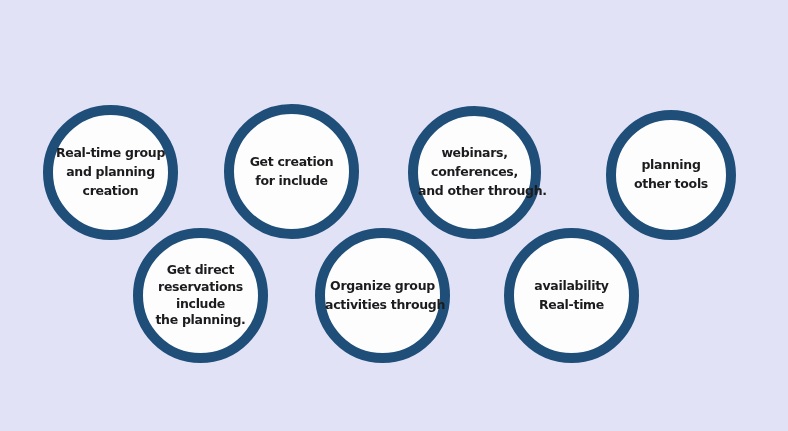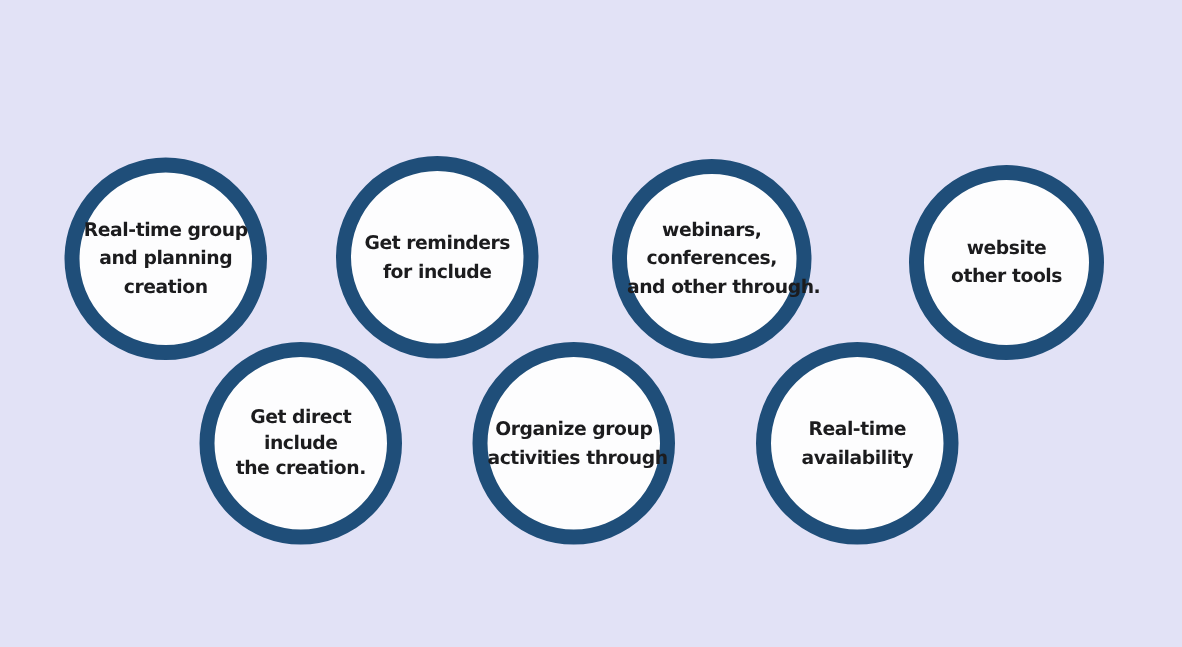--- a/index.html
+++ b/index.html
@@ -58,55 +58,56 @@
   <div class="circle c1">
     <div class="circle-text">
       <span>Real-time group</span>
       <span>and planning</span>
       <span>creation</span>
     </div>
   </div>
 
   <div class="circle c2">
     <div class="circle-text">
-      <span>Get reminders</span>
+      <span>Get creation</span>
       <span>for include</span>
     </div>
   </div>
 
   <div class="circle c3">
     <div class="circle-text">
       <span>webinars,</span>
       <span>conferences,</span>
       <span>and other through.</span>
     </div>
   </div>
 
   <div class="circle c4">
     <div class="circle-text">
-      <span>website</span>
+      <span>planning</span>
       <span>other tools</span>
     </div>
   </div>
 
   <div class="circle c5 tight">
     <div class="circle-text">
       <span>Get direct</span>
+      <span>reservations</span>
       <span>include</span>
-      <span>the creation.</span>
+      <span>the planning.</span>
     </div>
   </div>
 
   <div class="circle c6">
     <div class="circle-text">
       <span>Organize group</span>
       <span>activities through</span>
     </div>
   </div>
 
   <div class="circle c7">
     <div class="circle-text">
+      <span>availability</span>
       <span>Real-time</span>
-      <span>availability</span>
     </div>
   </div>
 
 </div>
 
 </body></html>

